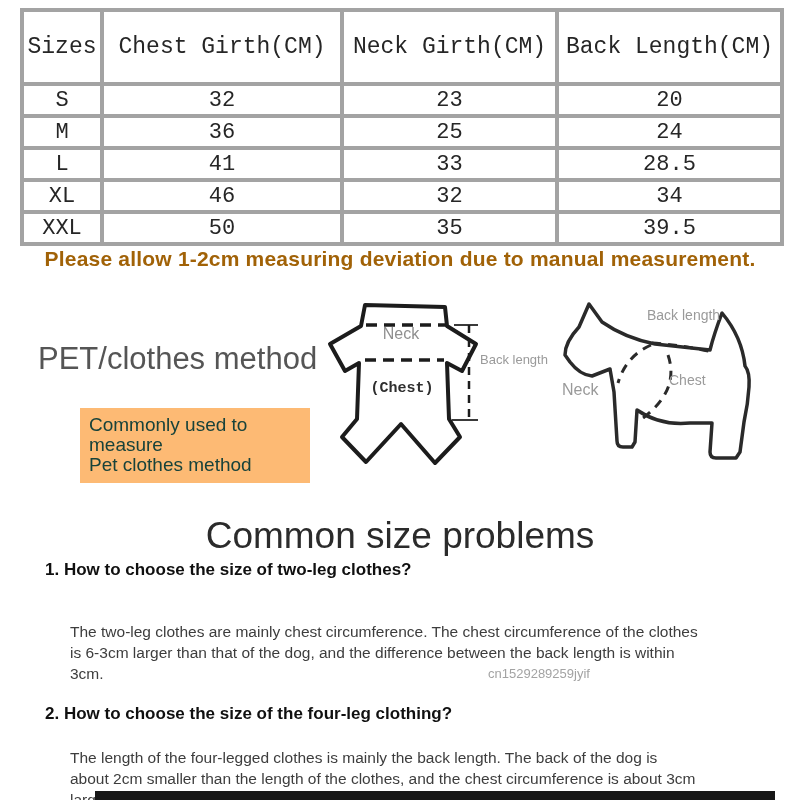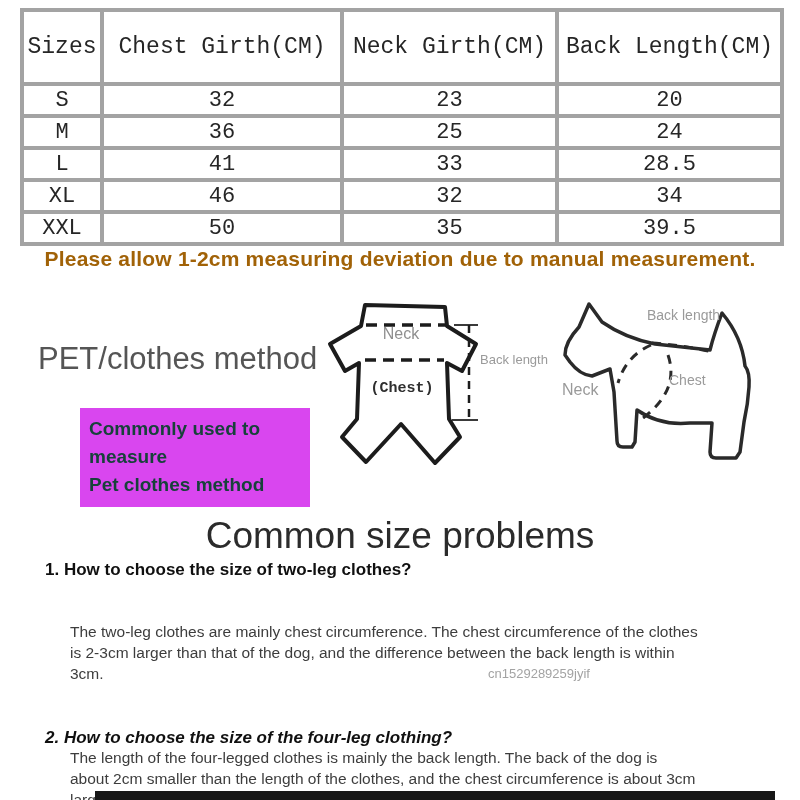--- a/index.html
+++ b/index.html
@@ -14,31 +14,31 @@
   .size-table th{height:70px;font-size:23px;}
   .size-table td{height:28px;font-size:22px;}
 
   
   .notice{position:absolute;left:0;top:247px;width:800px;text-align:center;
         color:#a16207;font-weight:bold;font-size:21px;letter-spacing:0.2px;}
 
   
   .pet-title{position:absolute;left:38px;top:341px;font-size:31px;color:#555;}
   .highlight{position:absolute;left:80px;top:408px;width:212px;padding:7px 9px 8px 9px;
-        background:#d946ef;font-size:19px;font-weight:bold;color:#17423a;line-height:28px;}
+        background:#fdba74;font-size:19px;font-weight:normal;color:#17423a;line-height:20px;}
   .garment-svg{position:absolute;left:318px;top:292px;}
   .dog-svg{position:absolute;left:540px;top:292px;}
 
   
   .faq-title{position:absolute;left:0;top:515px;width:800px;text-align:center;
         font-size:37px;color:#2b2b2b;}
   .faq-q{position:absolute;left:45px;font-size:17px;font-weight:bold;color:#101010;}
   .faq-a{position:absolute;left:70px;width:630px;font-size:15.5px;color:#3d3d3d;line-height:21px;}
   .q1{top:560px;} .a1{top:621px;}
-  .q2{top:728px;font-style:italic;} .a2{top:747px;}
+  .q2{top:704px;} .a2{top:747px;}
   .watermark{position:absolute;left:488px;top:666px;font-size:13px;color:#a3a3a3;}
   .bottom-bar{position:absolute;left:95px;top:791px;width:680px;height:9px;background:#171717;}
 
   .svg-label{font-family:"Liberation Sans",sans-serif;}
   .svg-label-mono{font-family:"Liberation Mono","DejaVu Sans Mono",monospace;font-weight:bold;}
 </style>
 </head>
 <body>
 
 <div class="page">
@@ -119,21 +119,21 @@
     <path d="M111,53 Q86,64 78,91" fill="none" stroke="#2a2a2a" stroke-width="3" stroke-dasharray="9,7"></path>
     <path d="M128,63 Q140,98 103,126" fill="none" stroke="#2a2a2a" stroke-width="3" stroke-dasharray="9,7"></path>
     <text class="svg-label" x="107" y="28" font-size="14" fill="#9a9a9a">Back length</text>
     <text class="svg-label" x="22" y="103" font-size="16" fill="#9a9a9a">Neck</text>
     <text class="svg-label" x="129" y="93" font-size="14" fill="#9a9a9a">Chest</text>
   </svg>
 
   <div class="faq-title">Common size problems</div>
 
   <div class="faq-q q1">1. How to choose the size of two-leg clothes?</div>
-  <div class="faq-a a1">The two-leg clothes are mainly chest circumference. The chest circumference of the clothes is 2-3cm larger than that of the dog, and the difference between the back length is within 3cm.</div>
+  <div class="faq-a a1">The two-leg clothes are mainly chest circumference. The chest circumference of the clothes is 6-3cm larger than that of the dog, and the difference between the back length is within 3cm.</div>
 
   <div class="watermark">cn1529289259jyif</div>
 
   <div class="faq-q q2">2. How to choose the size of the four-leg clothing?</div>
   <div class="faq-a a2">The length of the four-legged clothes is mainly the back length. The back of the dog is about 2cm smaller than the length of the clothes, and the chest circumference is about 3cm larger than that of the dog.</div>
 
   <div class="bottom-bar"></div>
 </div>
 
 </body></html>

